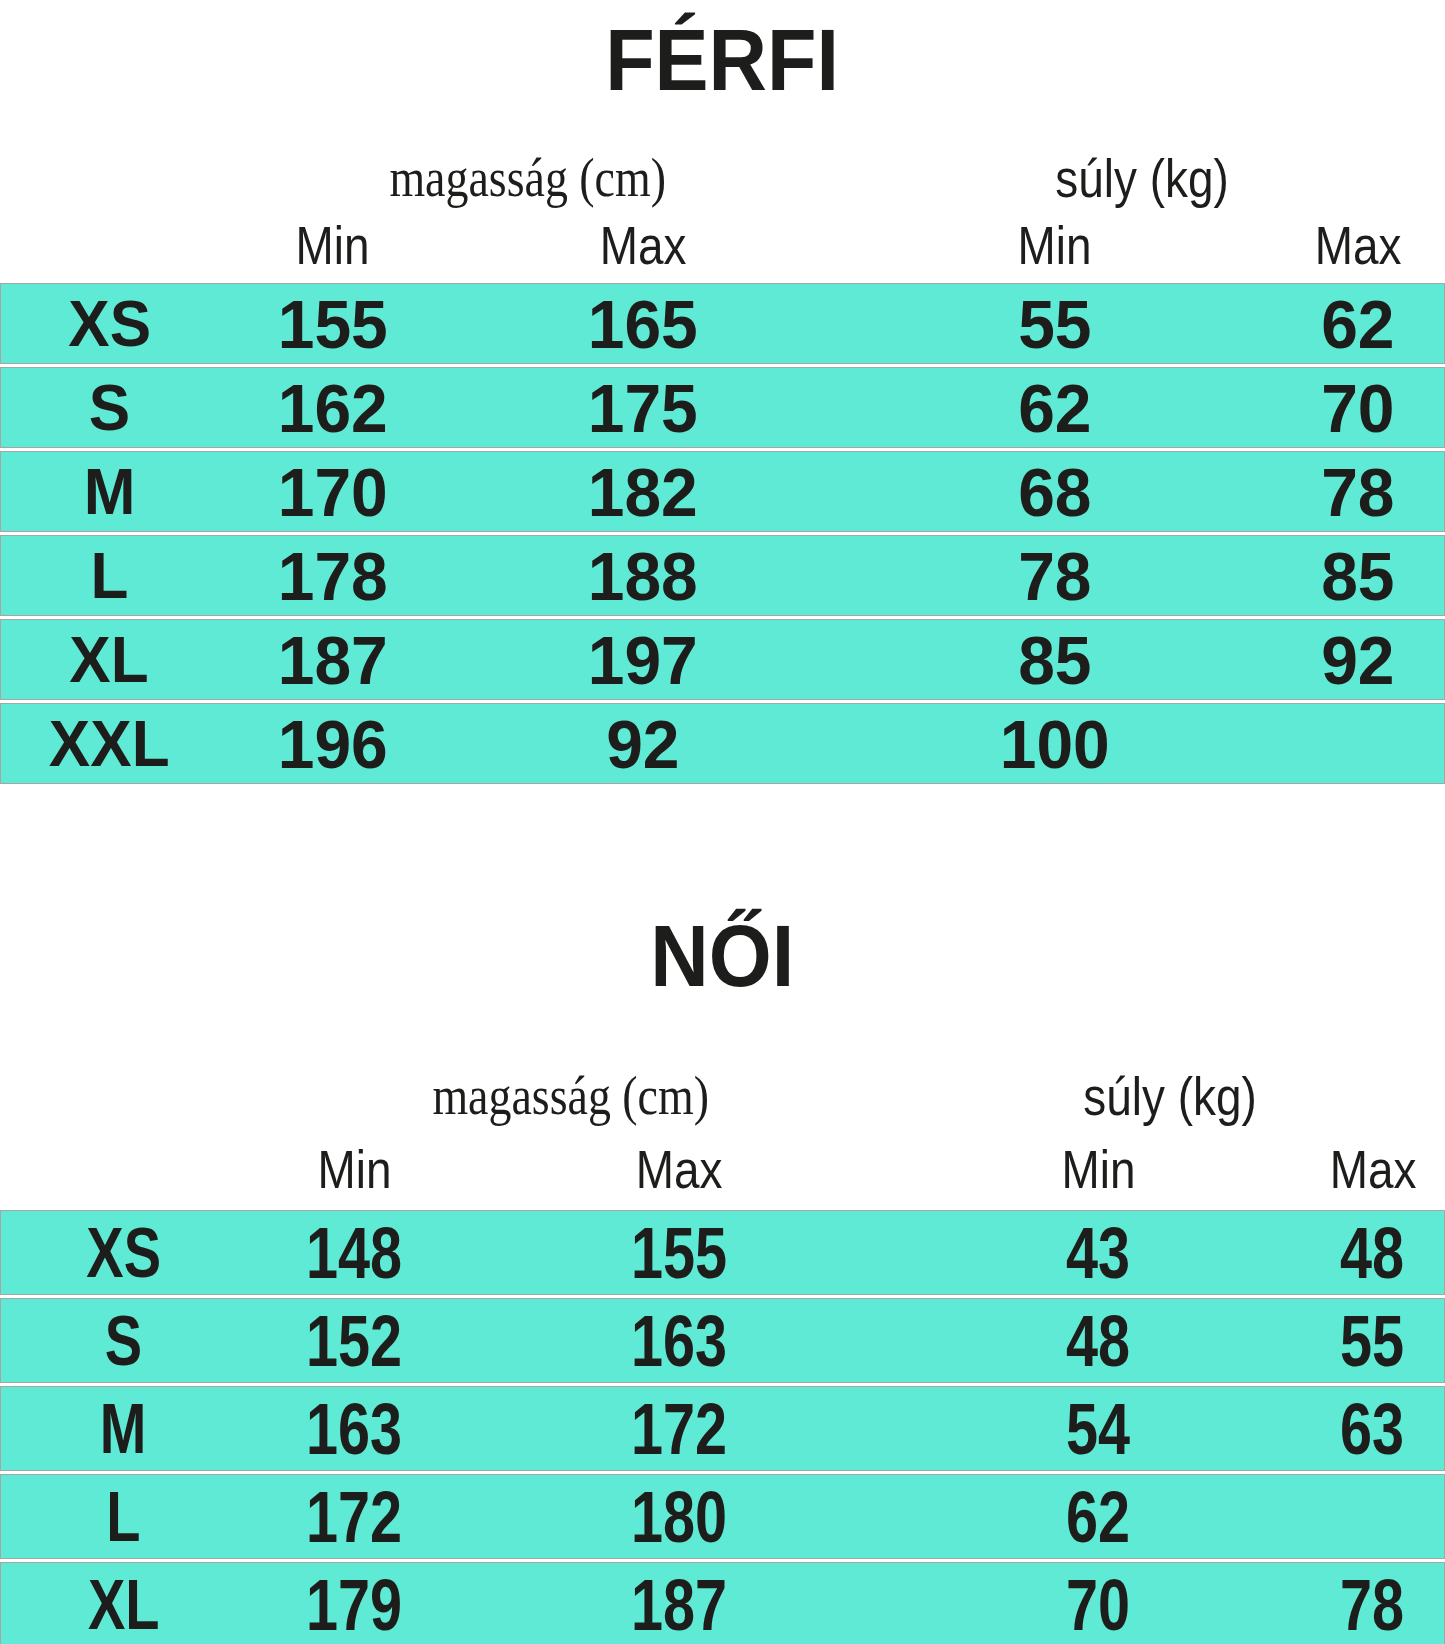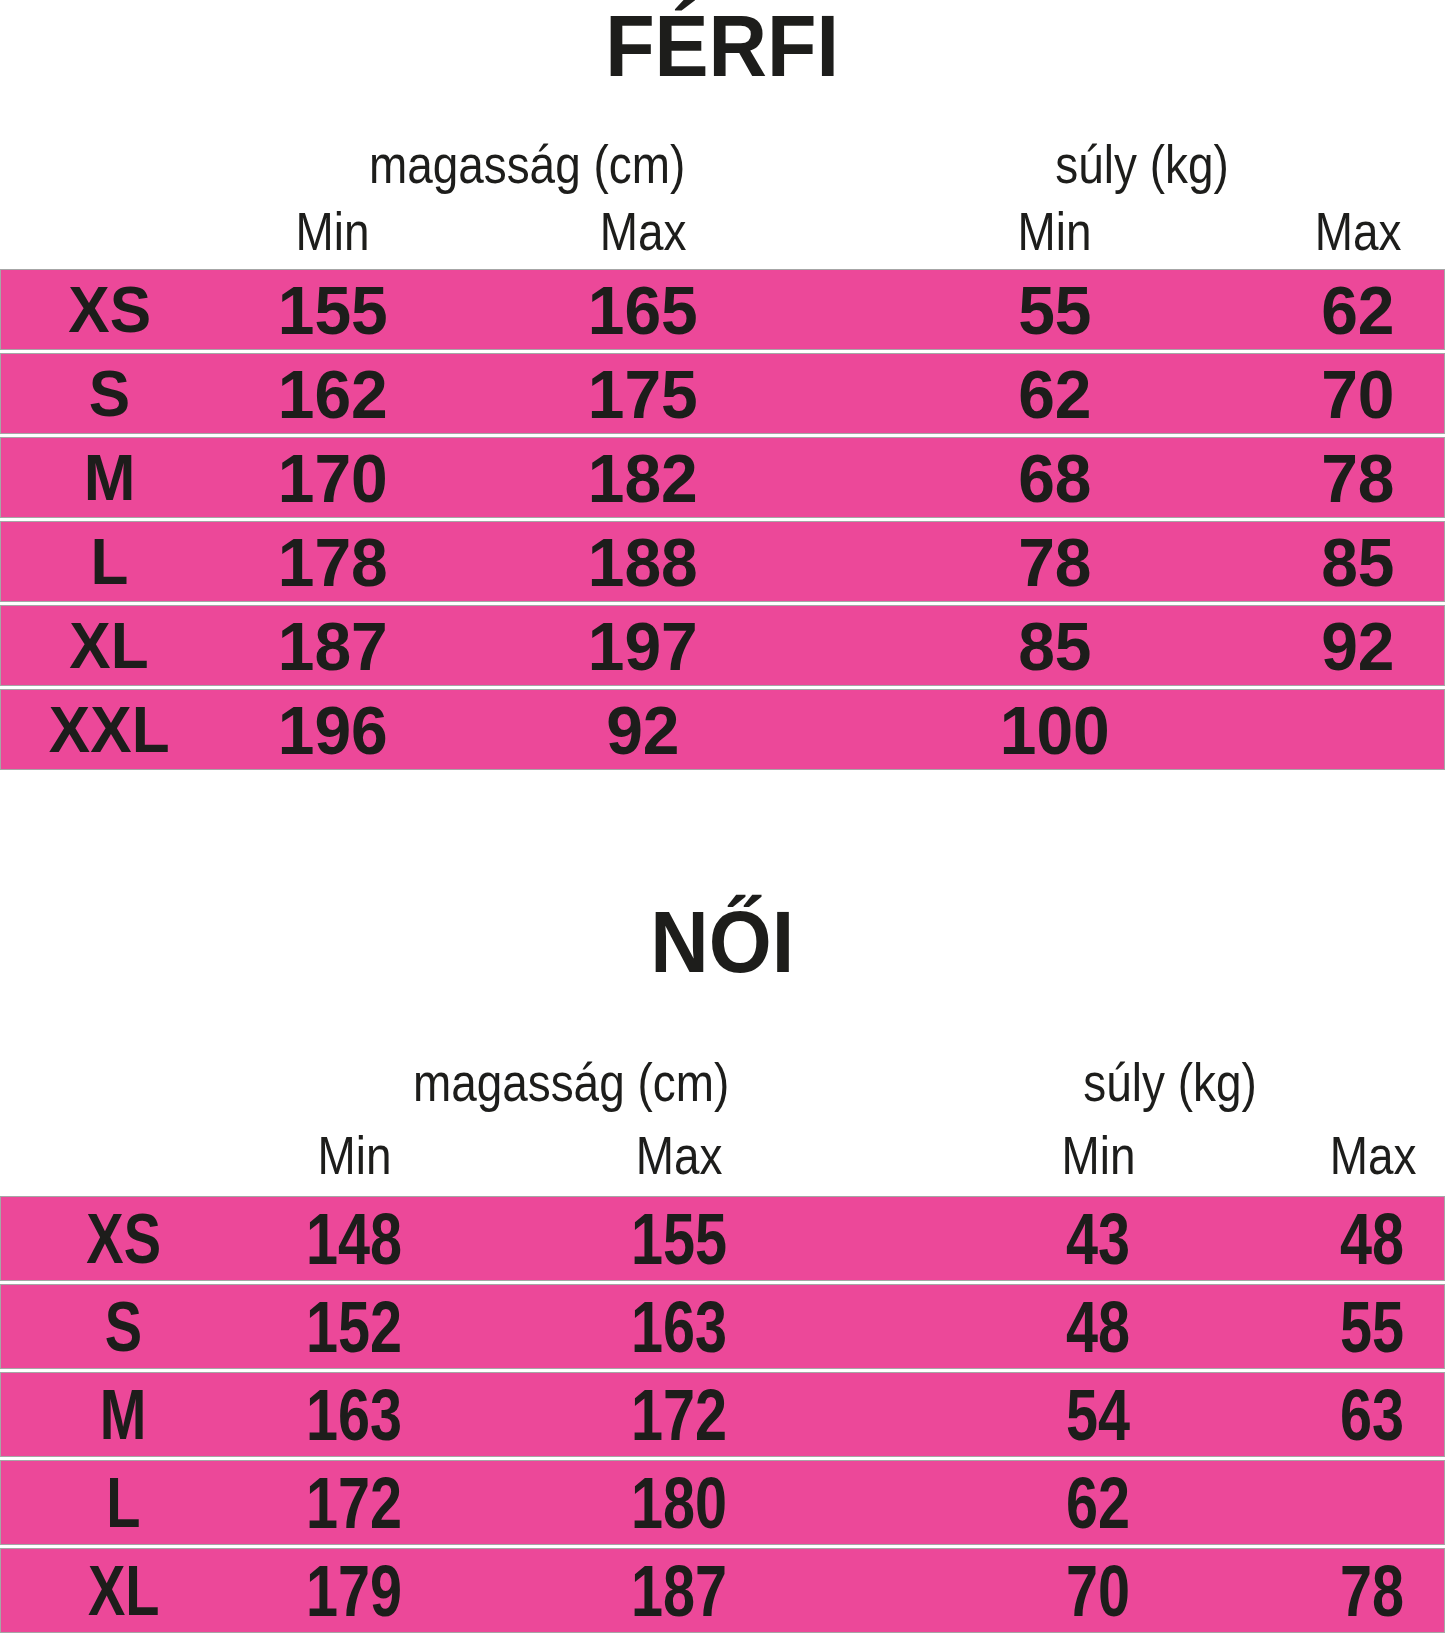--- a/index.html
+++ b/index.html
@@ -15,21 +15,21 @@
     color: #1d1d1b;
   }
   .section { width: 100%; }
 
   
   .grid { display: grid; width: 100%; }
   .men-grid   { grid-template-columns: 15% 16% 27% 30% 12%; }
   .women-grid { grid-template-columns: 17% 15% 30% 28% 10%; }
 
   .title-row { text-align: center; }
-  .men .title-row   { padding-top: 0; height: 92px; line-height: 92px; margin-bottom: 42px; }
+  .men .title-row   { padding-top: 14px; height: 92px; line-height: 92px; margin-bottom: 42px; }
   .women .title-row { margin-top: 126px; height: 92px; line-height: 92px; margin-bottom: 64px; }
   .title-text {
     font-size: 88px;
     font-weight: bold;
     display: inline-block;
     transform: scaleX(0.92);
     transform-origin: center;
     white-space: nowrap;
   }
 
@@ -43,31 +43,31 @@
   .hdr-text {
     font-size: 54px;
     font-weight: 400;
     display: inline-block;
     transform: scaleX(0.85);
     transform-origin: center;
     white-space: nowrap;
   }
 
   .cell { text-align: center; }
-  .group-height { grid-column: 2 / span 2; }
+  .group-height { grid-column: 2 / span 2; font-family: Liberation Serif, serif; }
   .group-weight { grid-column: 4 / span 2; }
   .sub-1 { grid-column: 2; }
   .sub-2 { grid-column: 3; }
   .sub-3 { grid-column: 4; }
   .sub-4 { grid-column: 5; }
 
   .data-row {
     box-sizing: border-box;
     border: 1.5px solid #a6a6a6;
-    background: #ec4899;
+    background: #5eead4;
     margin-bottom: 3px;
     align-items: center;
   }
   .men .data-row   { height: 81px; }
   .women .data-row { height: 85px; }
 
   .size-text, .num-text {
     font-weight: bold;
     display: inline-block;
     transform-origin: center;

